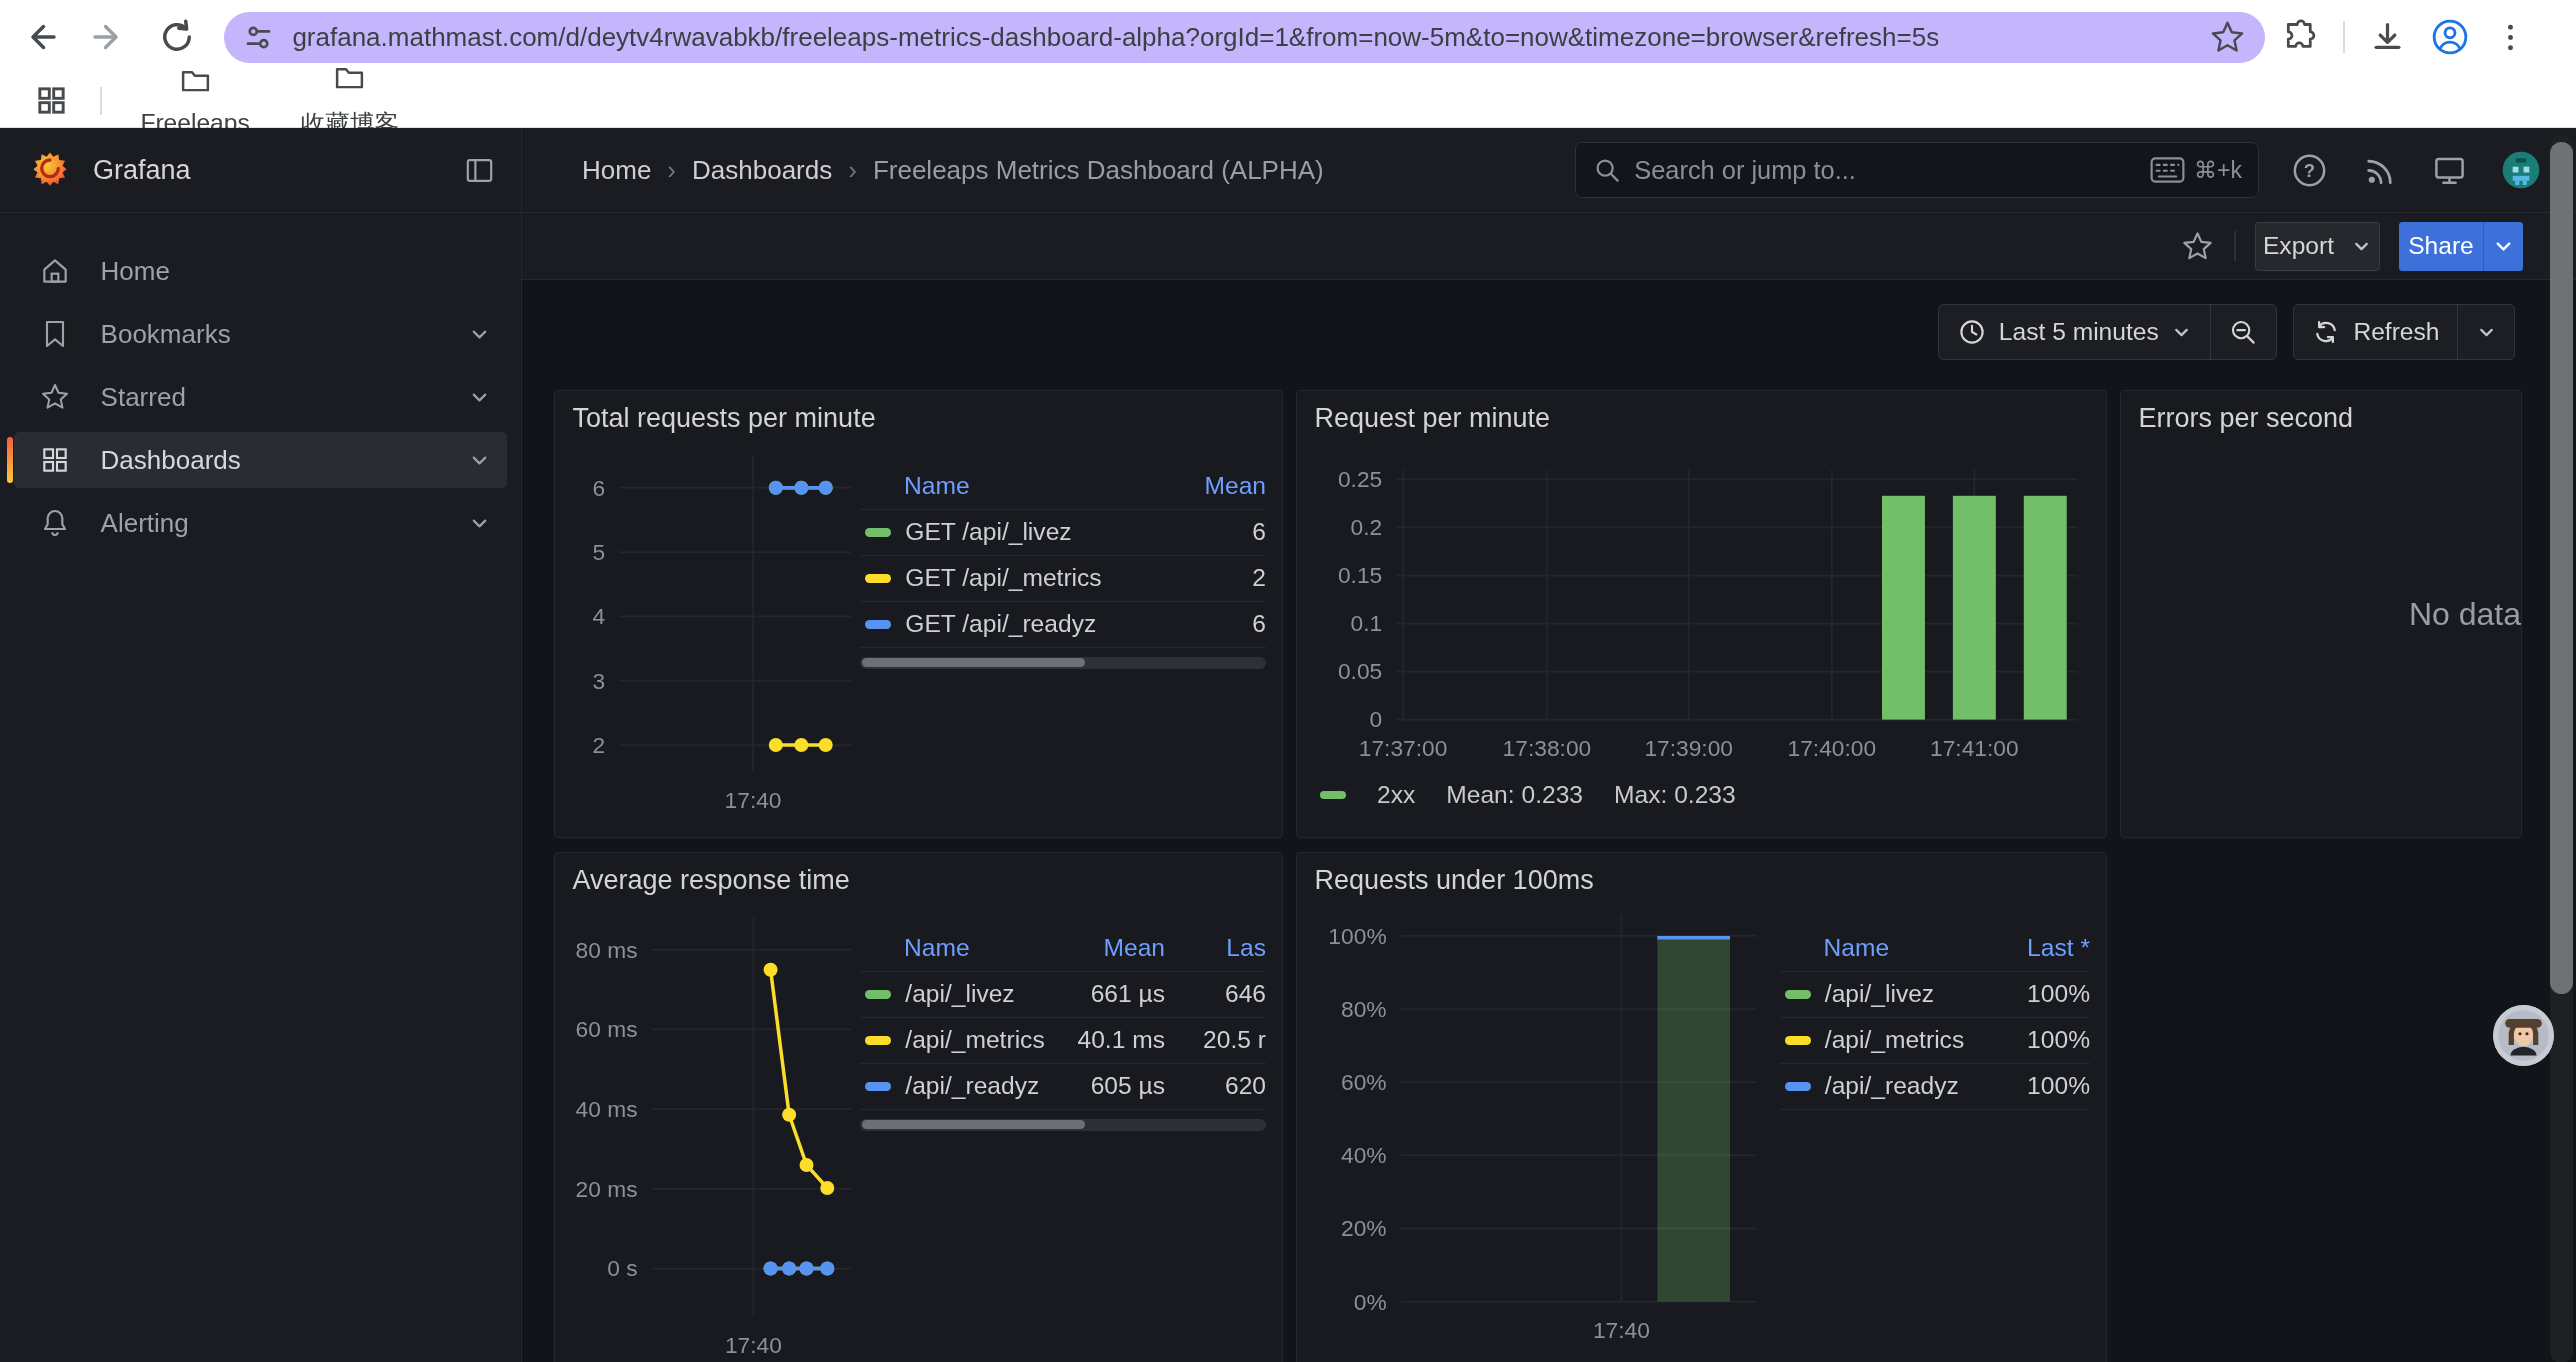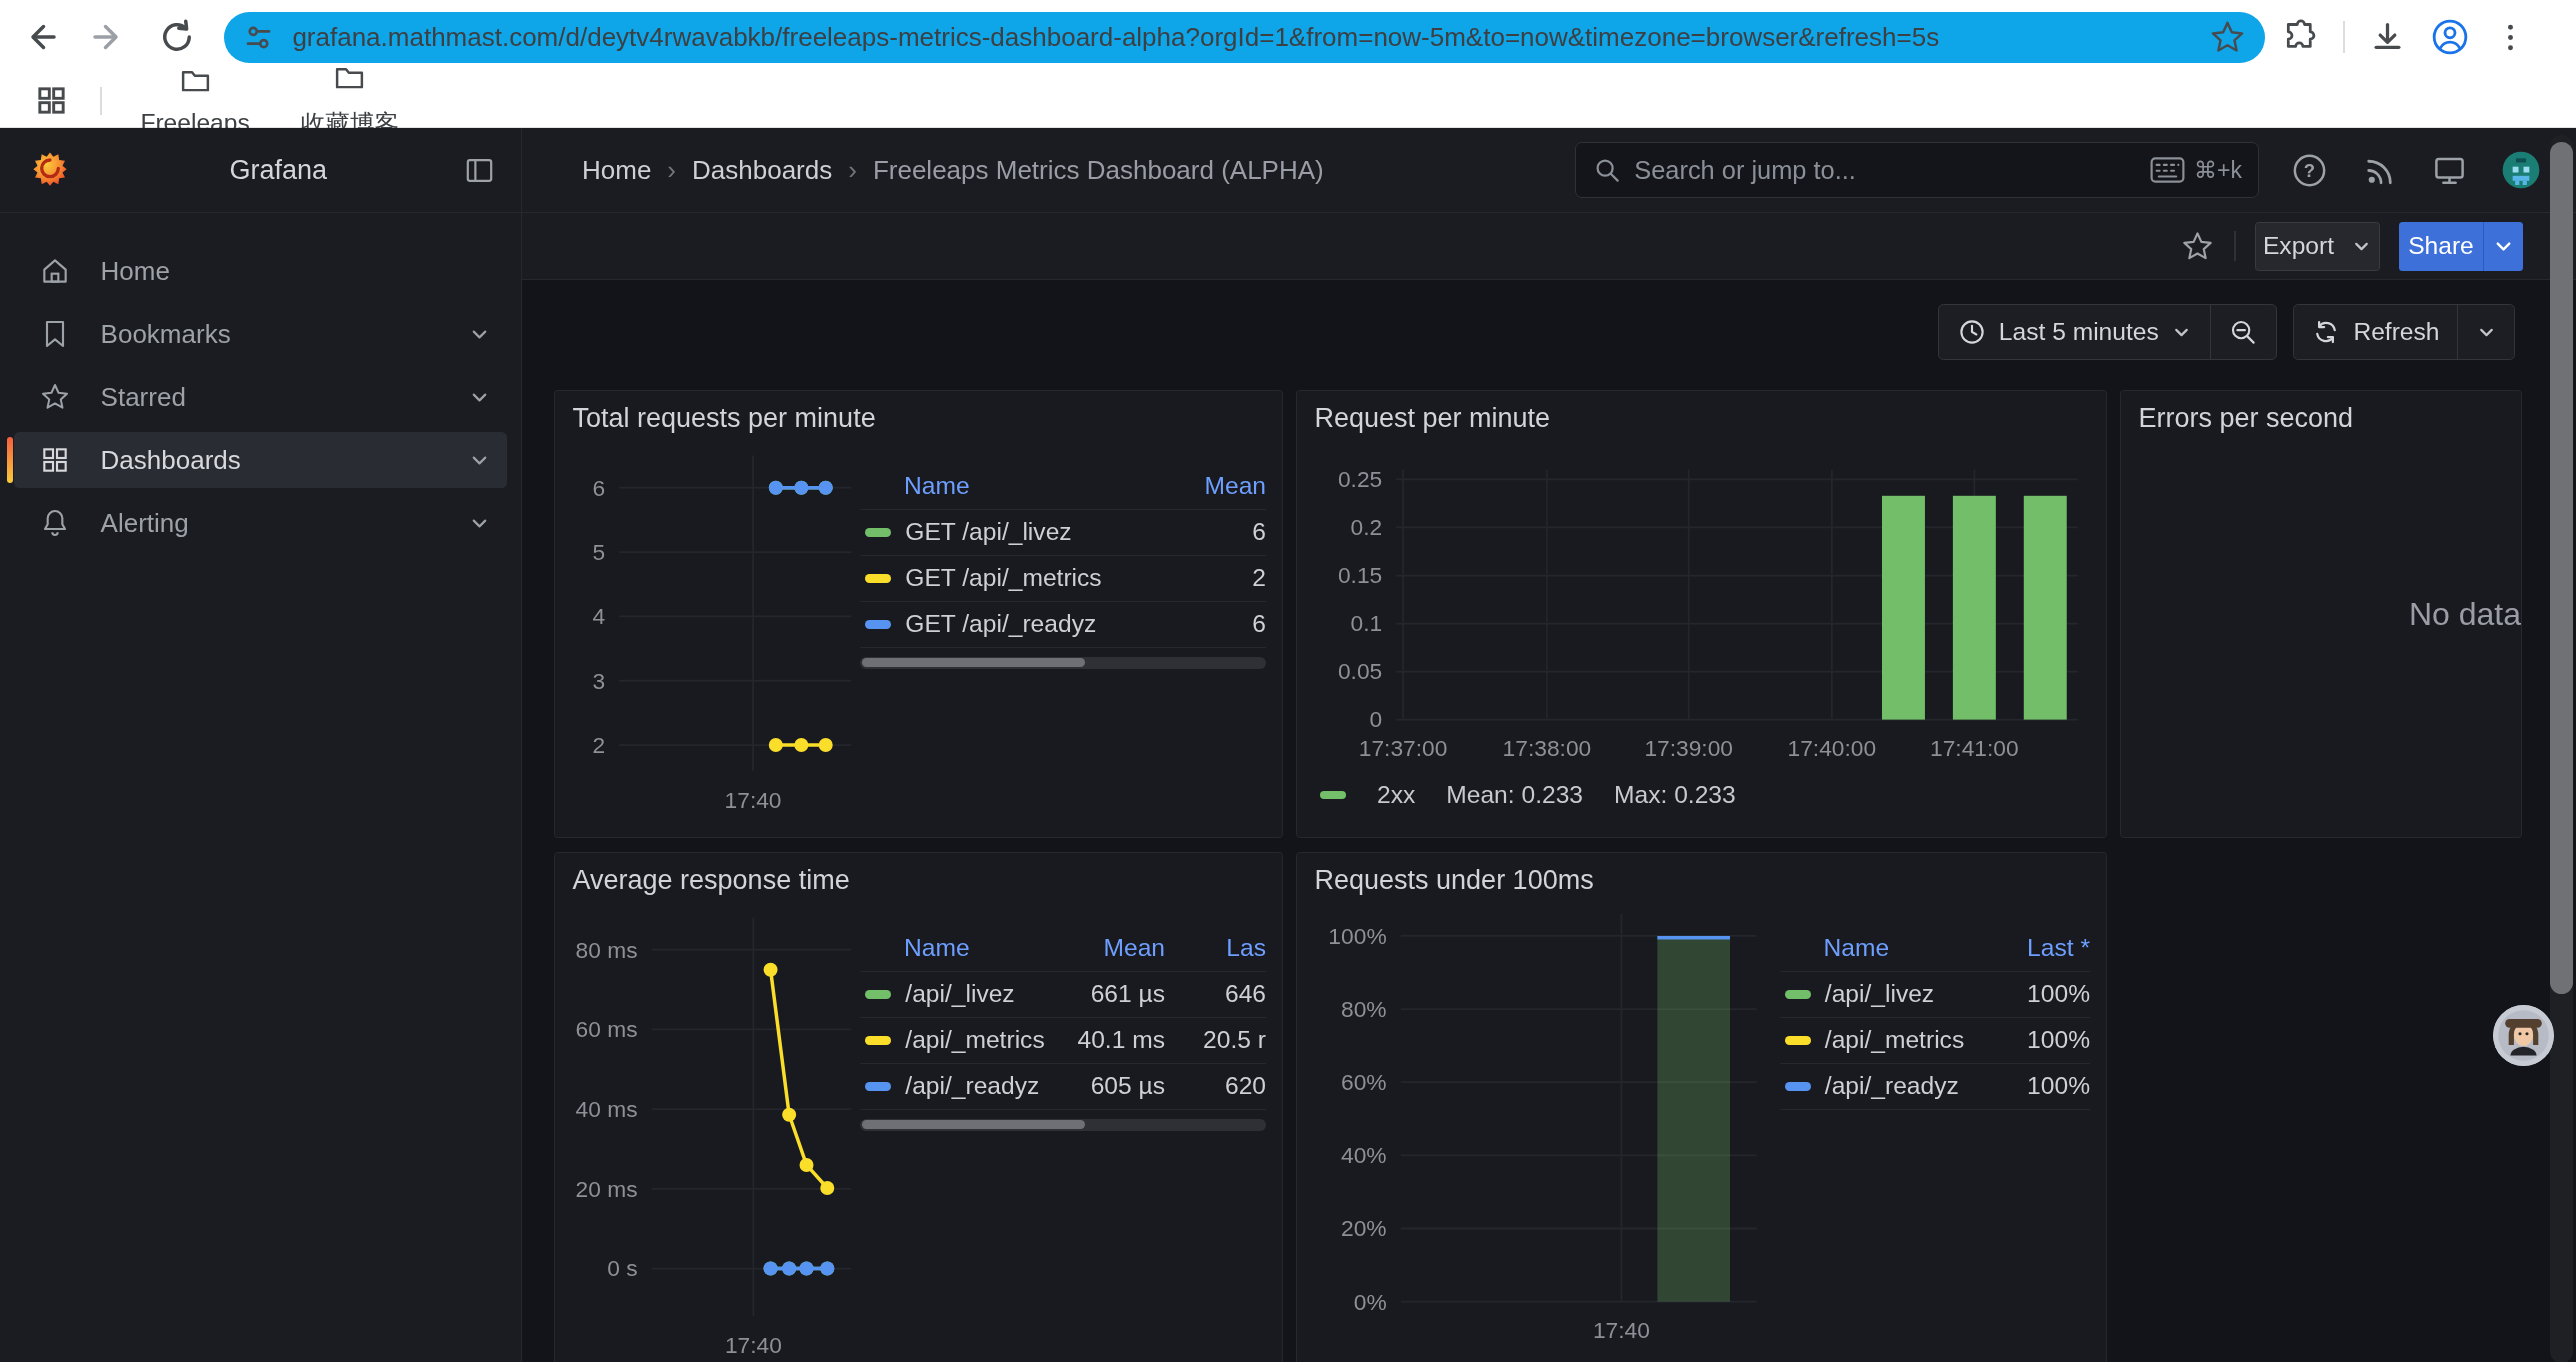--- a/index.html
+++ b/index.html
@@ -3,34 +3,34 @@
 <meta charset="utf-8">
 <style>
   * { margin:0; padding:0; box-sizing:border-box; }
   html,body { background:#111217; }
   body { font-family:"Liberation Sans","DejaVu Sans",sans-serif; }
   #screen { position:relative; width:2576px; height:1363px; overflow:hidden; background:#121419; }
 
   
   .toolbar { position:absolute; left:0; top:0; width:2576px; height:74px; background:#ffffff; display:flex; align-items:center; }
   .nav-btn { width:56px; height:56px; display:flex; align-items:center; justify-content:center; margin-left:12.3px; border-radius:50%; flex:none; }
-  .omnibox { height:51px; background:#0ea5e9; border-radius:25.4px; margin-left:19px; width:2041px; display:flex; align-items:center; padding:0 17.5px; }
+  .omnibox { height:51px; background:#c4b5fd; border-radius:25.4px; margin-left:19px; width:2041px; display:flex; align-items:center; padding:0 17.5px; }
   .omnibox .url { font-size:26px; color:#3c4043; white-space:nowrap; overflow:hidden; flex:1; margin-left:16px; }
   .tb-right { display:flex; align-items:center; margin-left:16px; gap:23px; }
   .tb-divider { width:1.8px; height:32px; background:#dadce0; }
 
   .bookmarks { position:absolute; left:0; top:74px; width:2576px; height:54px; background:#ffffff; border-bottom:0.9px solid #e3e3e6; display:flex; align-items:center; }
   .bm-divider { width:1.8px; height:28px; background:#dadce0; margin:0 24.6px 0 21px; }
   .bm-item { display:flex; align-items:center; gap:12.3px; padding:7px 14px; border-radius:7px; margin-right:23px;flex-direction:column; }
   .bm-item span { font-size:24.6px; color:#3c4043; }
 
   
   .gf-nav { position:absolute; left:0; top:128px; width:2576px; height:85px; background:#1b1c21; border-bottom:0.9px solid #26282e; display:flex; align-items:center; }
   .gf-nav-left { width:522px; height:100%; border-right:0.9px solid #26282e; display:flex; align-items:center; padding:0 24.6px 0 30px; flex:none; }
-  .gf-brand { font-size:27px; font-weight:500; color:#d5d6da; margin-left:23px; flex:1;text-align:center; }
+  .gf-brand { font-size:27px; font-weight:500; color:#d5d6da; margin-left:23px; flex:1; }
   .crumbs { display:flex; align-items:center; gap:16px; margin-left:60px; white-space:nowrap; }
   .crumb { font-size:26px; color:#cfd0d5; }
   .crumb.last { color:#9a9da5; }
   .crumb-sep { font-size:26px; color:#70747d; }
   .gf-search { margin-left:auto; width:684px; height:56px; border:0.9px solid #2e3138; background:#14151a; border-radius:7px; display:flex; align-items:center; padding:0 16px; }
   .gf-search .ph { font-size:25.4px; color:#8b8f97; margin-left:12.3px; flex:1; }
   .gf-search .kbd { display:flex; align-items:center; gap:8.8px; color:#8b8f97; font-size:23px; }
   .gf-nav-icons { display:flex; align-items:center; gap:33px; margin:0 35px 0 32px; }
 
   

